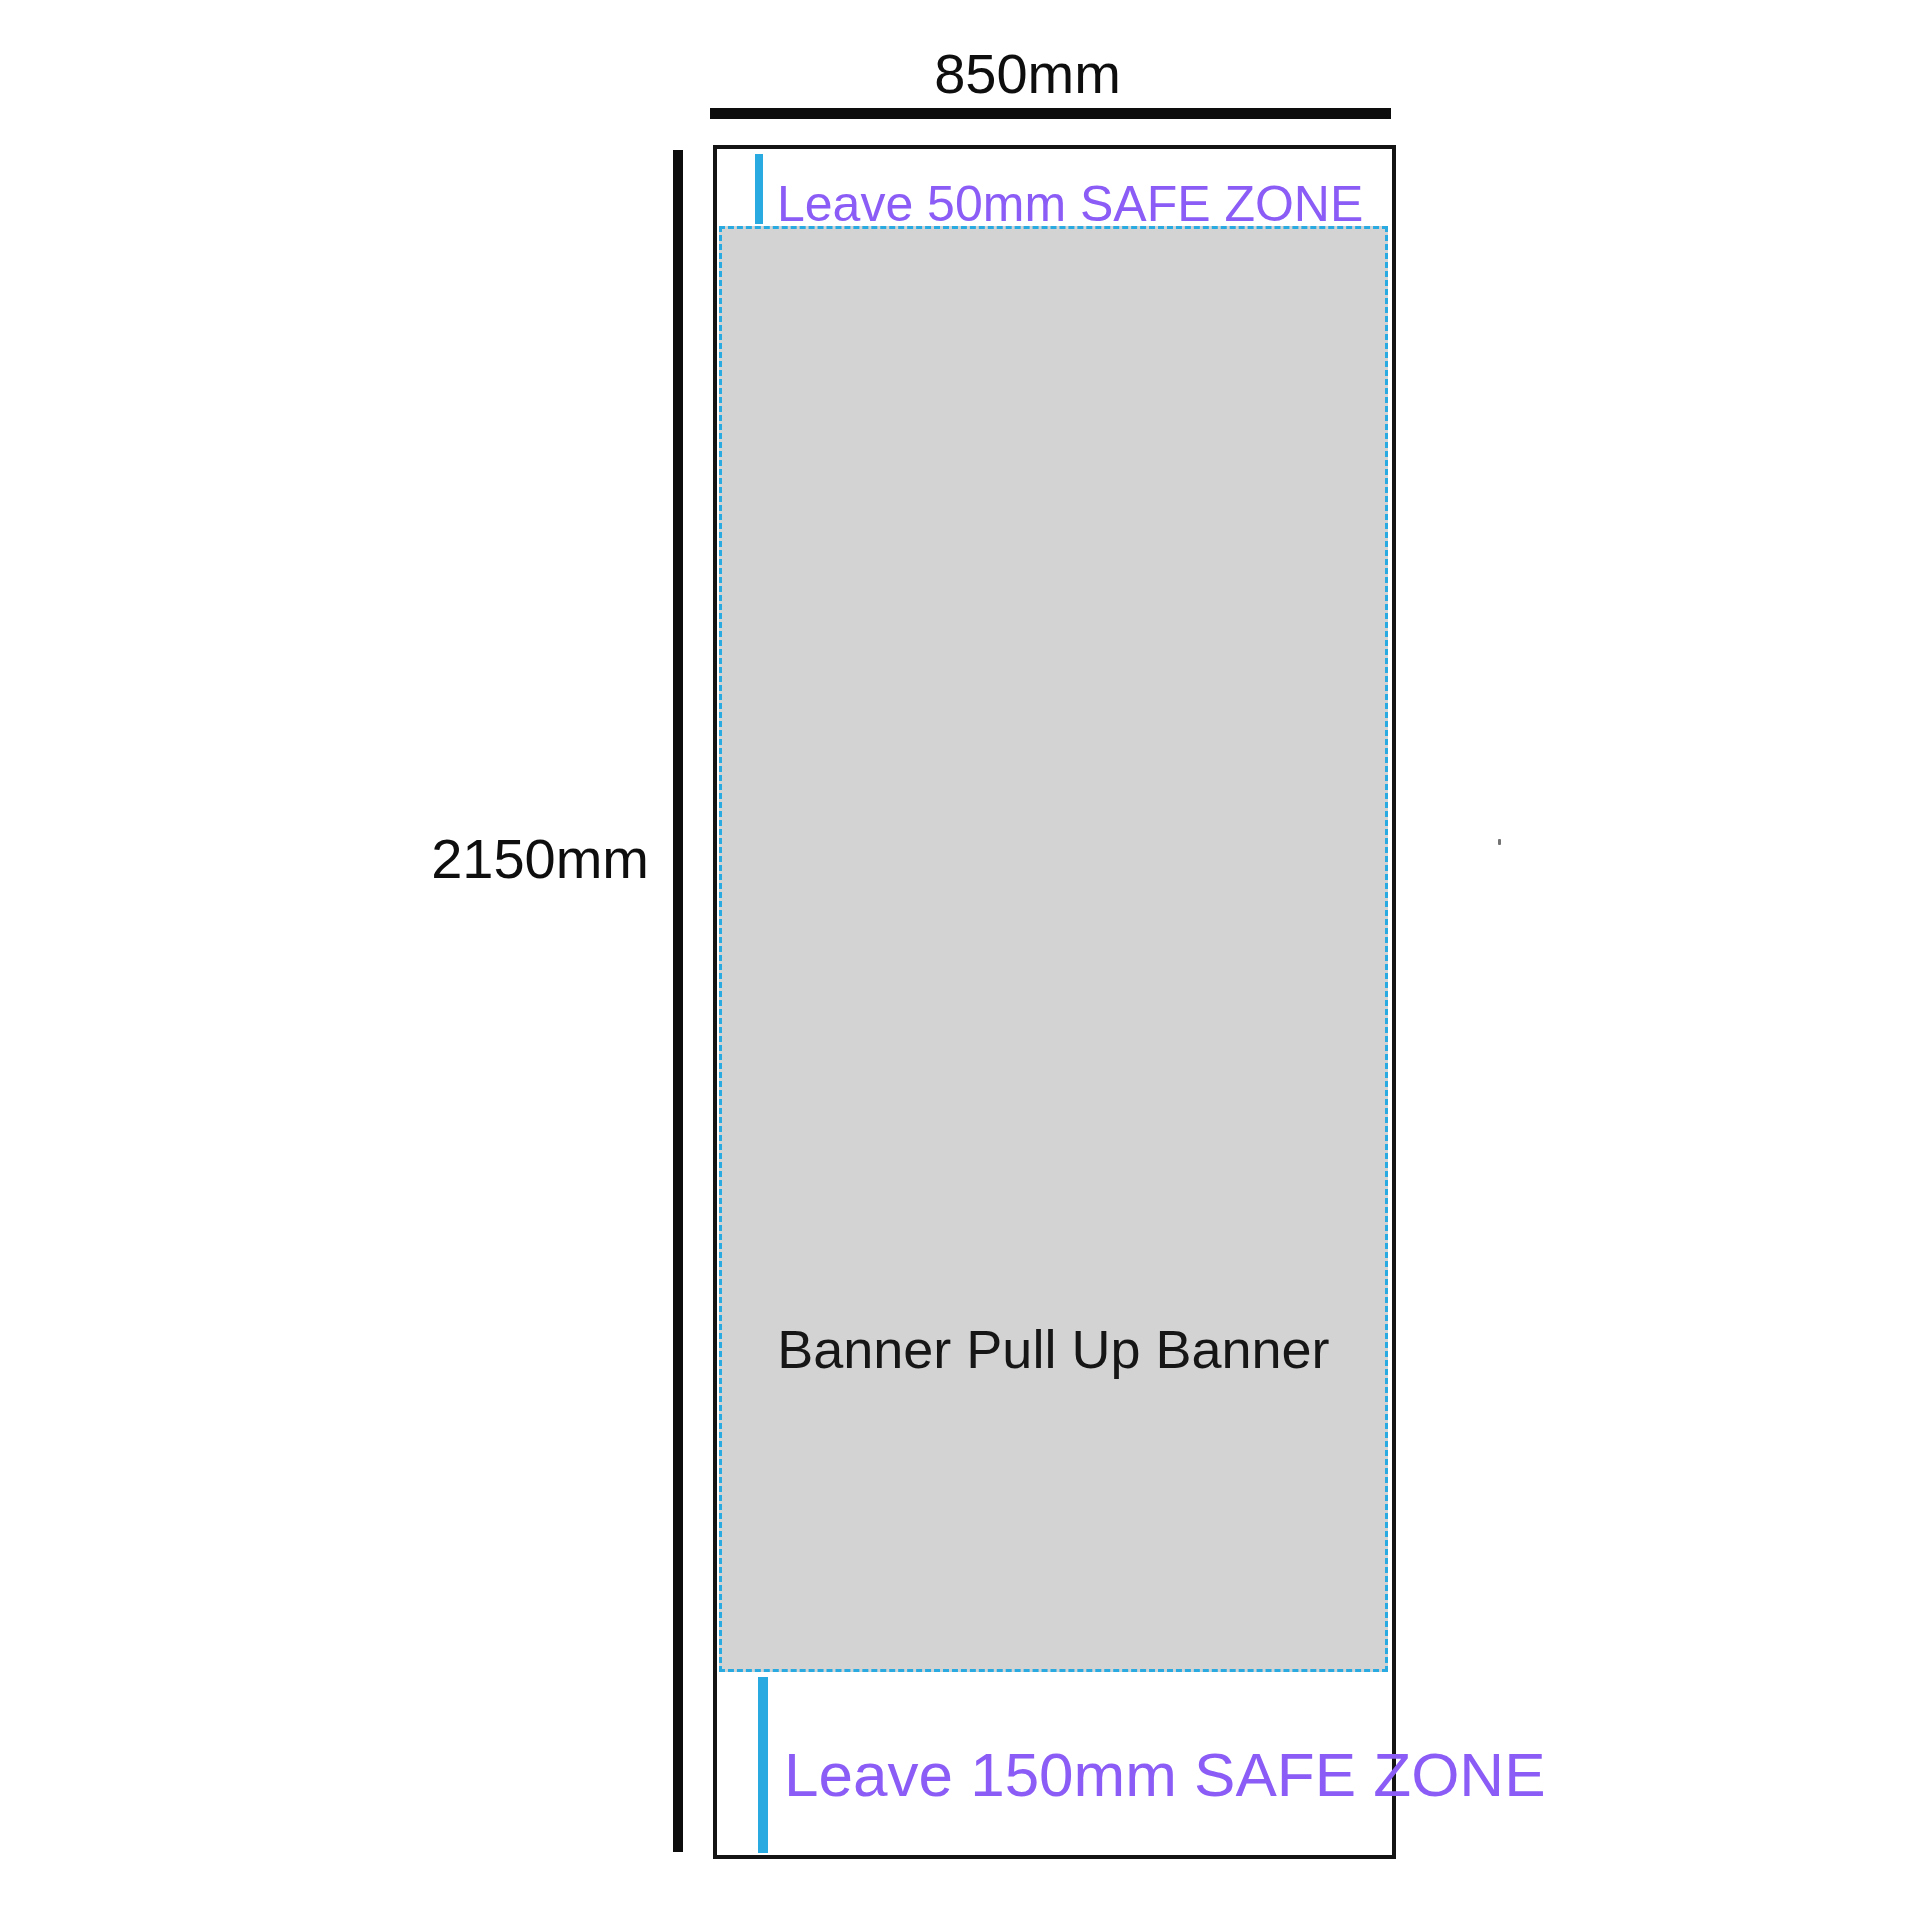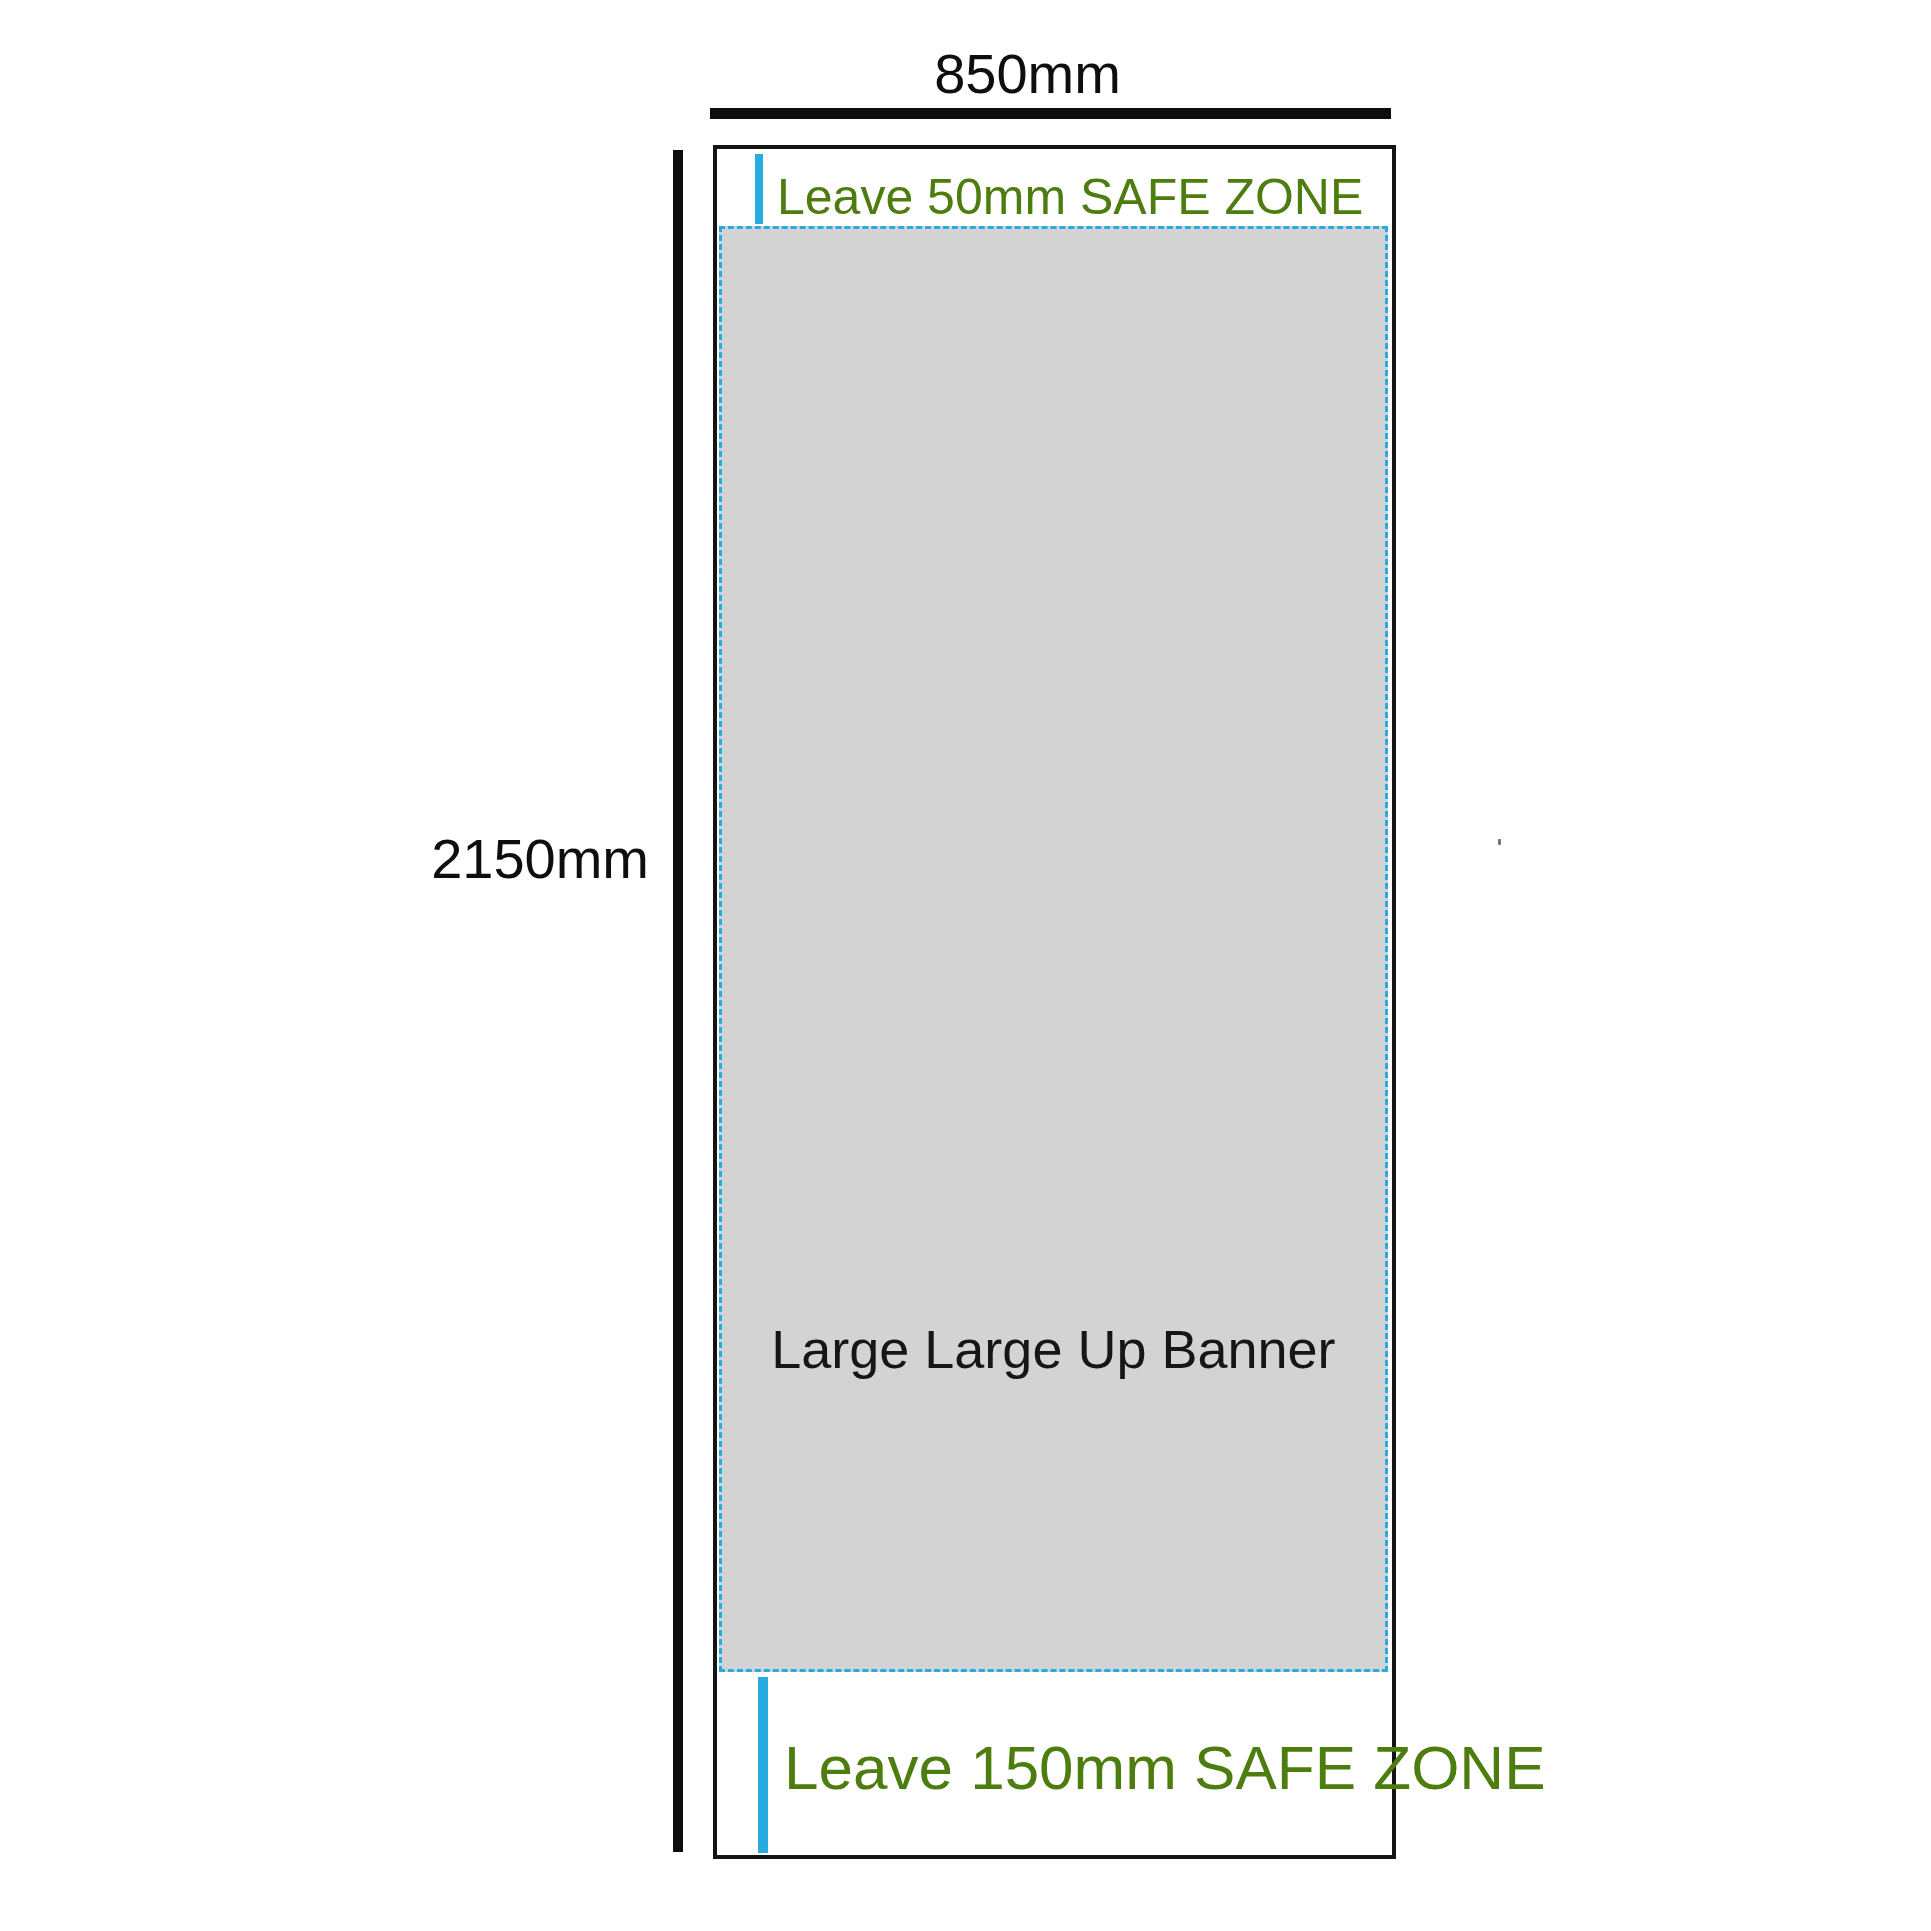--- a/index.html
+++ b/index.html
@@ -71,23 +71,24 @@
     height: 70px;
   }
   .tick-bottom {
     left: 41px;
     top: 1528px;
     width: 9.7px;
     height: 176px;
   }
   .safe-label {
     position: absolute;
-    color: #4d7c0f;
+    color: #8b5cf6;
     line-height: 1;
     white-space: nowrap;
+    margin-top: 7px;
   }
   .safe-label-top {
     left: 60px;
     top: 23px;
     font-size: 50px;
   }
   .safe-label-bottom {
     left: 67px;
     top: 1588px;
     font-size: 62px;
@@ -137,21 +138,21 @@
 
   <div class="dim-label dim-label-height">2150mm</div>
 
   <div class="banner-outline">
 
     <div class="tick tick-top"></div>
 
     <div class="safe-label safe-label-top">Leave 50mm SAFE ZONE</div>
 
     <div class="safe-area">
-      <div class="banner-title">Large Large Up Banner</div>
+      <div class="banner-title">Banner Pull Up Banner</div>
     </div>
 
     <div class="tick tick-bottom"></div>
 
     <div class="safe-label safe-label-bottom">Leave 150mm SAFE ZONE</div>
 
   </div>
 
   <div class="artifact-dot"></div>
 

